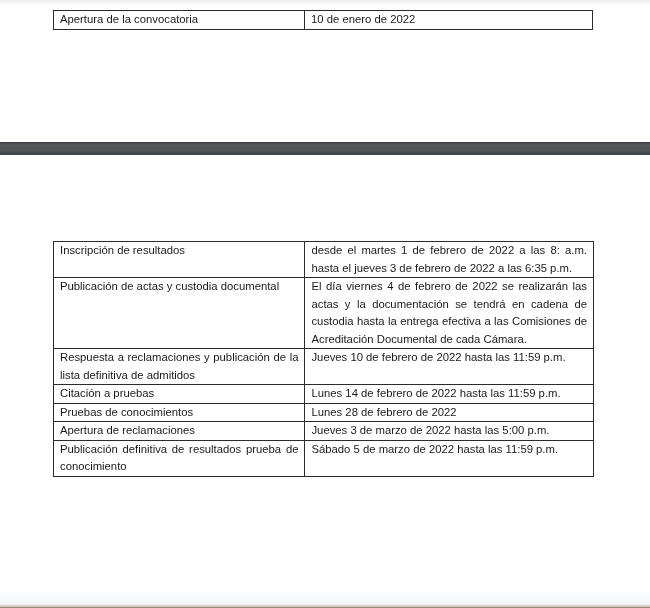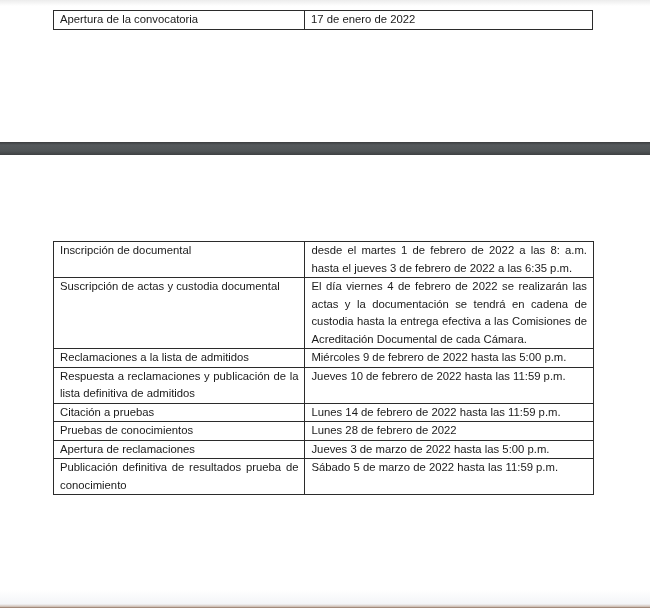--- a/index.html
+++ b/index.html
@@ -42,44 +42,40 @@
 <div class="top-shade"></div>
 
 <table id="table1" class="sched">
   <colgroup>
       <col class="c1">
       <col class="c2">
     </colgroup>
   <tbody>
       <tr>
     <td>Apertura de la convocatoria</td>
-    <td>17 de enero de 2022</td>
+    <td>10 de enero de 2022</td>
   </tr>
 </tbody>
   </table>
 
 <div class="page-gap"></div>
 
 <table id="table2" class="sched">
   <colgroup>
       <col class="c1">
       <col class="c2">
     </colgroup>
   <tbody>
       <tr>
-    <td>Inscripción de documental</td>
+    <td>Inscripción de resultados</td>
     <td>desde el martes 1 de febrero de 2022 a las 8: a.m. hasta el jueves 3 de febrero de 2022 a las 6:35 p.m.</td>
   </tr>
   <tr>
-    <td>Suscripción de actas y custodia documental</td>
+    <td>Publicación de actas y custodia documental</td>
     <td>El día viernes 4 de febrero de 2022 se realizarán las actas y la documentación se tendrá en cadena de custodia hasta la entrega efectiva a las Comisiones de Acreditación Documental de cada Cámara.</td>
-  </tr>
-  <tr>
-    <td>Reclamaciones a la lista de admitidos</td>
-    <td>Miércoles 9 de febrero de 2022 hasta las 5:00 p.m.</td>
   </tr>
   <tr>
     <td>Respuesta a reclamaciones y publicación de la lista definitiva de admitidos</td>
     <td>Jueves 10 de febrero de 2022 hasta las 11:59 p.m.</td>
   </tr>
   <tr>
     <td>Citación a pruebas</td>
     <td>Lunes 14 de febrero de 2022 hasta las 11:59 p.m.</td>
   </tr>
   <tr>

